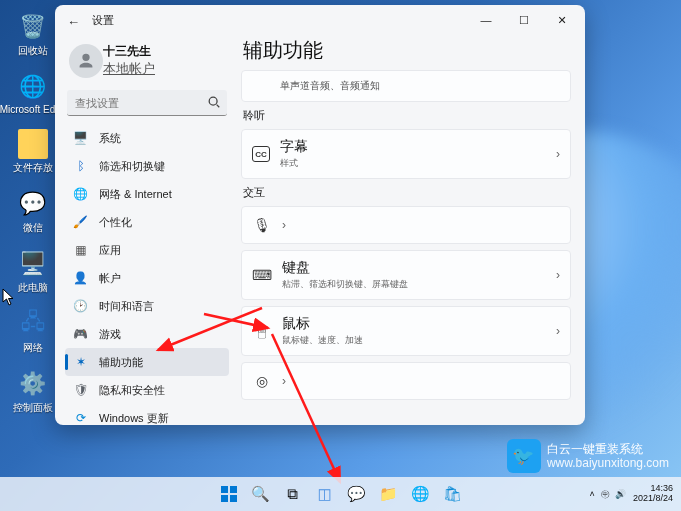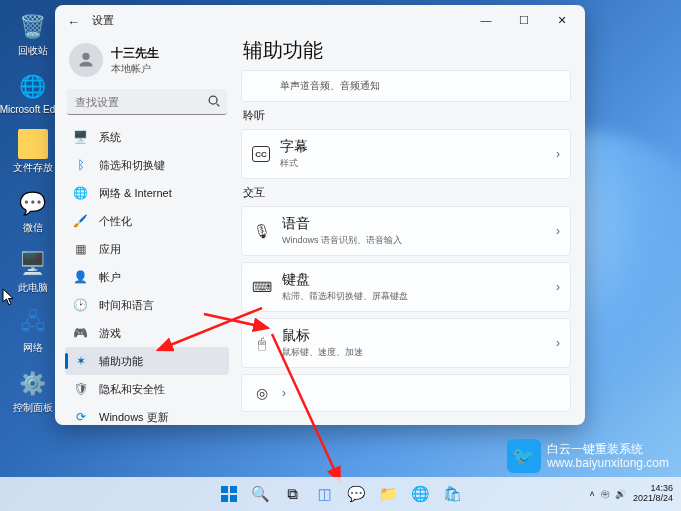--- a/index.html
+++ b/index.html
@@ -19,25 +19,25 @@
   .titlebar { height: 30px; display: flex; align-items: center; justify-content: space-between; padding: 0 4px 0 12px; }
   .titlebar-left { display: flex; align-items: center; gap: 12px; font-size: 11px; color: #222; }
   .back { font-size: 13px; cursor:pointer; }
   .win-controls { display: flex; }
   .wc { width: 38px; height: 30px; display:flex;align-items:center;justify-content:center; font-size:11px; color:#222; cursor:pointer;}
 
   .content { flex:1; display:flex; }
 
   
   .sidebar { width: 180px; padding: 4px 6px 6px 10px; display:flex; flex-direction:column; overflow-y:auto; }
-  .user { display:flex; align-items:center; gap:8px; padding:4px 4px 10px 4px; }
+  .user { display:flex; align-items:center; gap:0; padding:4px 4px 10px 4px; }
   .avatar { width:34px; height:34px; border-radius:50%; background:#d8dce0; display:flex; align-items:center; justify-content:center; }
   .avatar svg{width:22px;height:22px;fill:#7a7f85;}
   .user-name{font-size:12px;font-weight:600;color:#111;}
-  .user-sub{font-size:10px;color:#555;}
+  .user-sub{font-size:13px;color:#555;text-decoration:underline;}
   .search{position:relative;margin:2px 2px 8px 2px;}
   .search input{width:100%;height:26px;border:none;border-bottom:1px solid #888;background:#eceef1;border-radius:3px;padding:0 24px 0 8px;font-size:11px;outline:none;}
   .search .mag{position:absolute;right:6px;top:5px;width:14px;height:14px;color:#444;}
   .nav{display:flex;flex-direction:column;gap:0;}
   .nav-item{display:flex;align-items:center;gap:10px;height:28px;padding:0 8px;border-radius:4px;font-size:11px;color:#222;cursor:pointer;}
   .nav-item.active{background:#e1e4ea;position:relative;}
   .nav-item.active::before{content:"";position:absolute;left:0;top:6px;bottom:6px;width:3px;background:#0067c0;border-radius:2px;}
   .nav-ic{width:16px;height:16px;display:flex;align-items:center;justify-content:center;font-size:12px;}
 
   
@@ -194,24 +194,20 @@
         <div class="card-body">
             <div class="card-title">字幕</div>
             <div class="card-sub">样式</div>
           </div>
         <div class="chev">›</div>
       </div>
 
       <div class="section-label">交互</div>
       <div class="card">
         <div class="card-ic">🎙</div>
-        <div class="card-body">
-            <div class="card-title">语音</div>
-            <div class="card-sub">Windows 语音识别、语音输入</div>
-          </div>
         <div class="chev">›</div>
       </div>
       <div class="card">
         <div class="card-ic">⌨</div>
         <div class="card-body">
             <div class="card-title">键盘</div>
             <div class="card-sub">粘滞、筛选和切换键、屏幕键盘</div>
           </div>
         <div class="chev">›</div>
       </div>

